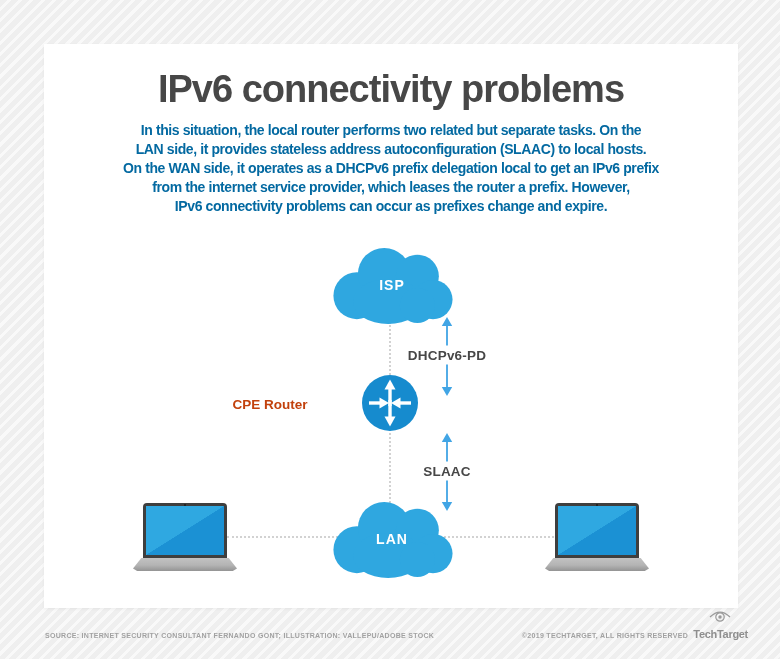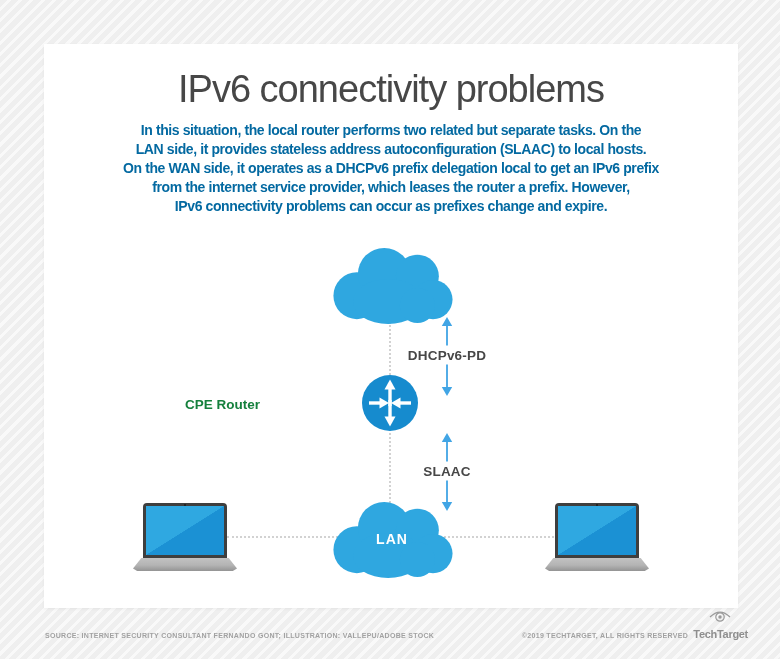--- a/index.html
+++ b/index.html
@@ -10,21 +10,21 @@
     background:repeating-linear-gradient(135deg,#efefef 0px,#efefef 5px,#f9f9f9 5px,#f9f9f9 8px);
     overflow:hidden;
   }
   .stage{position:absolute;inset:0;width:780px;height:659px;}
   .card{
     position:absolute;left:44px;top:44px;width:694px;height:564px;
     background:#ffffff;box-shadow:0 1px 3px rgba(0,0,0,0.05);
   }
   .title{
     position:absolute;top:24px;left:0;right:0;margin:0;
-    text-align:center;font-size:38px;font-weight:normal;color:#474747;
+    text-align:center;font-size:38px;font-weight:bold;color:#474747;
     letter-spacing:-1px;line-height:42px;
   }
   .intro{
     position:absolute;top:77px;left:0;right:0;
     text-align:center;font-size:14px;font-weight:bold;color:#0369a1;
     line-height:19px;letter-spacing:-0.4px;
   }
   
   .vline{
     position:absolute;left:345px;top:278px;height:181px;width:0;
@@ -41,21 +41,21 @@
   .cloud-svg{position:absolute;inset:0;width:100%;height:100%;}
   .cloud-label{
     position:absolute;left:0;right:0;top:42%;
     text-align:center;color:#ffffff;font-size:14px;font-weight:bold;
     letter-spacing:1px;
   }
   
   .router{position:absolute;left:318px;top:331px;width:56px;height:56px;}
   .router-label{
     position:absolute;left:141px;top:353px;width:170px;
-    text-align:left;font-size:13.5px;font-weight:bold;color:#15803d;
+    text-align:center;font-size:13.5px;font-weight:bold;color:#c2410c;
   }
   
   .varrow{position:absolute;width:12px;color:#41a5e5;}
   .varrow.dhcp{left:397px;top:273px;height:79px;}
   .varrow.slaac{left:397px;top:389px;height:78px;}
   .link-label{
     position:absolute;transform:translate(-50%,-50%);
     background:#ffffff;padding:2px 5px;
     font-size:13.5px;font-weight:bold;color:#474747;letter-spacing:0.2px;
     white-space:nowrap;
@@ -124,20 +124,21 @@
       <svg class="cloud-svg" viewBox="0 0 132 84" aria-hidden="true">
         <g fill="currentColor">
           <circle cx="30" cy="54" r="24"></circle>
           <circle cx="58" cy="32" r="27"></circle>
           <circle cx="92" cy="34" r="22"></circle>
           <circle cx="108" cy="58" r="20"></circle>
           <ellipse cx="62" cy="60" rx="36" ry="23"></ellipse>
           <circle cx="92" cy="64" r="18"></circle>
         </g>
       </svg>
+      <span class="cloud-label">ISP</span>
     </div>
 
     <svg class="varrow dhcp" viewBox="0 0 12 79" preserveAspectRatio="none" aria-hidden="true">
       <g fill="currentColor">
         <polygon points="6,0 0.8,9 11.2,9"></polygon>
         <rect x="5.1" y="8" width="1.8" height="63"></rect>
         <polygon points="6,79 0.8,70 11.2,70"></polygon>
       </g>
     </svg>
     <div class="link-label dhcp">DHCPv6-PD</div>

